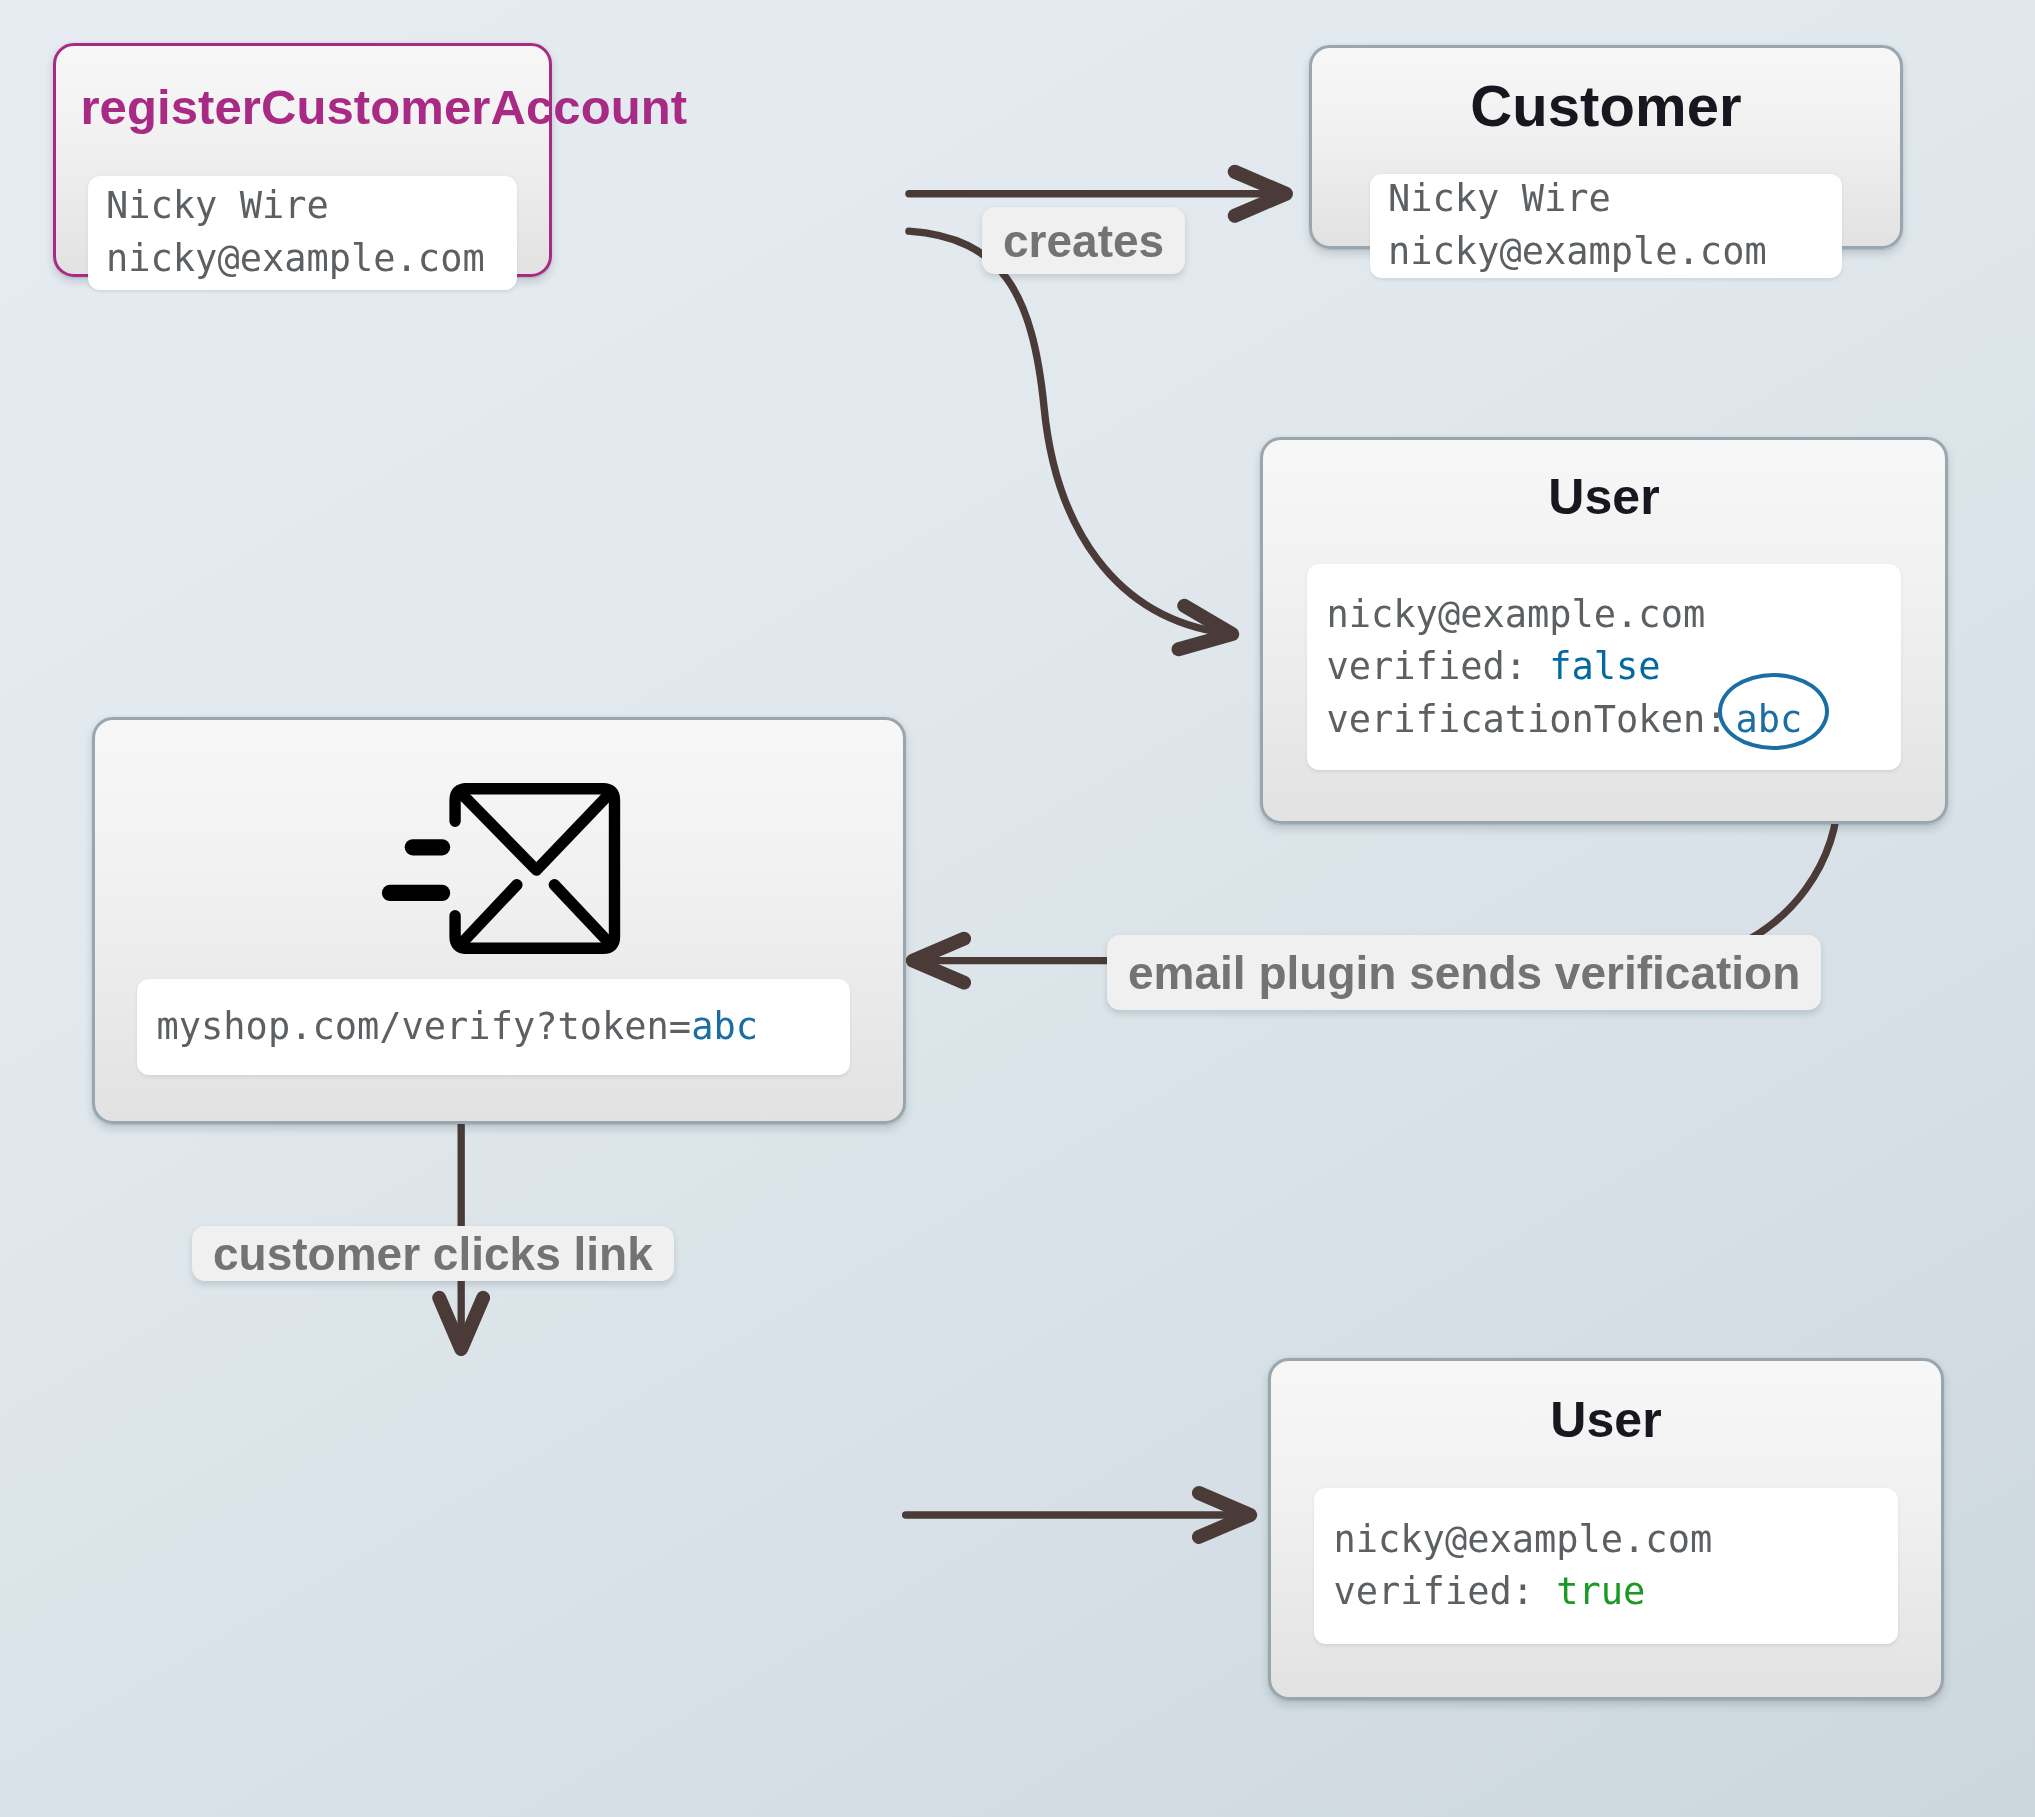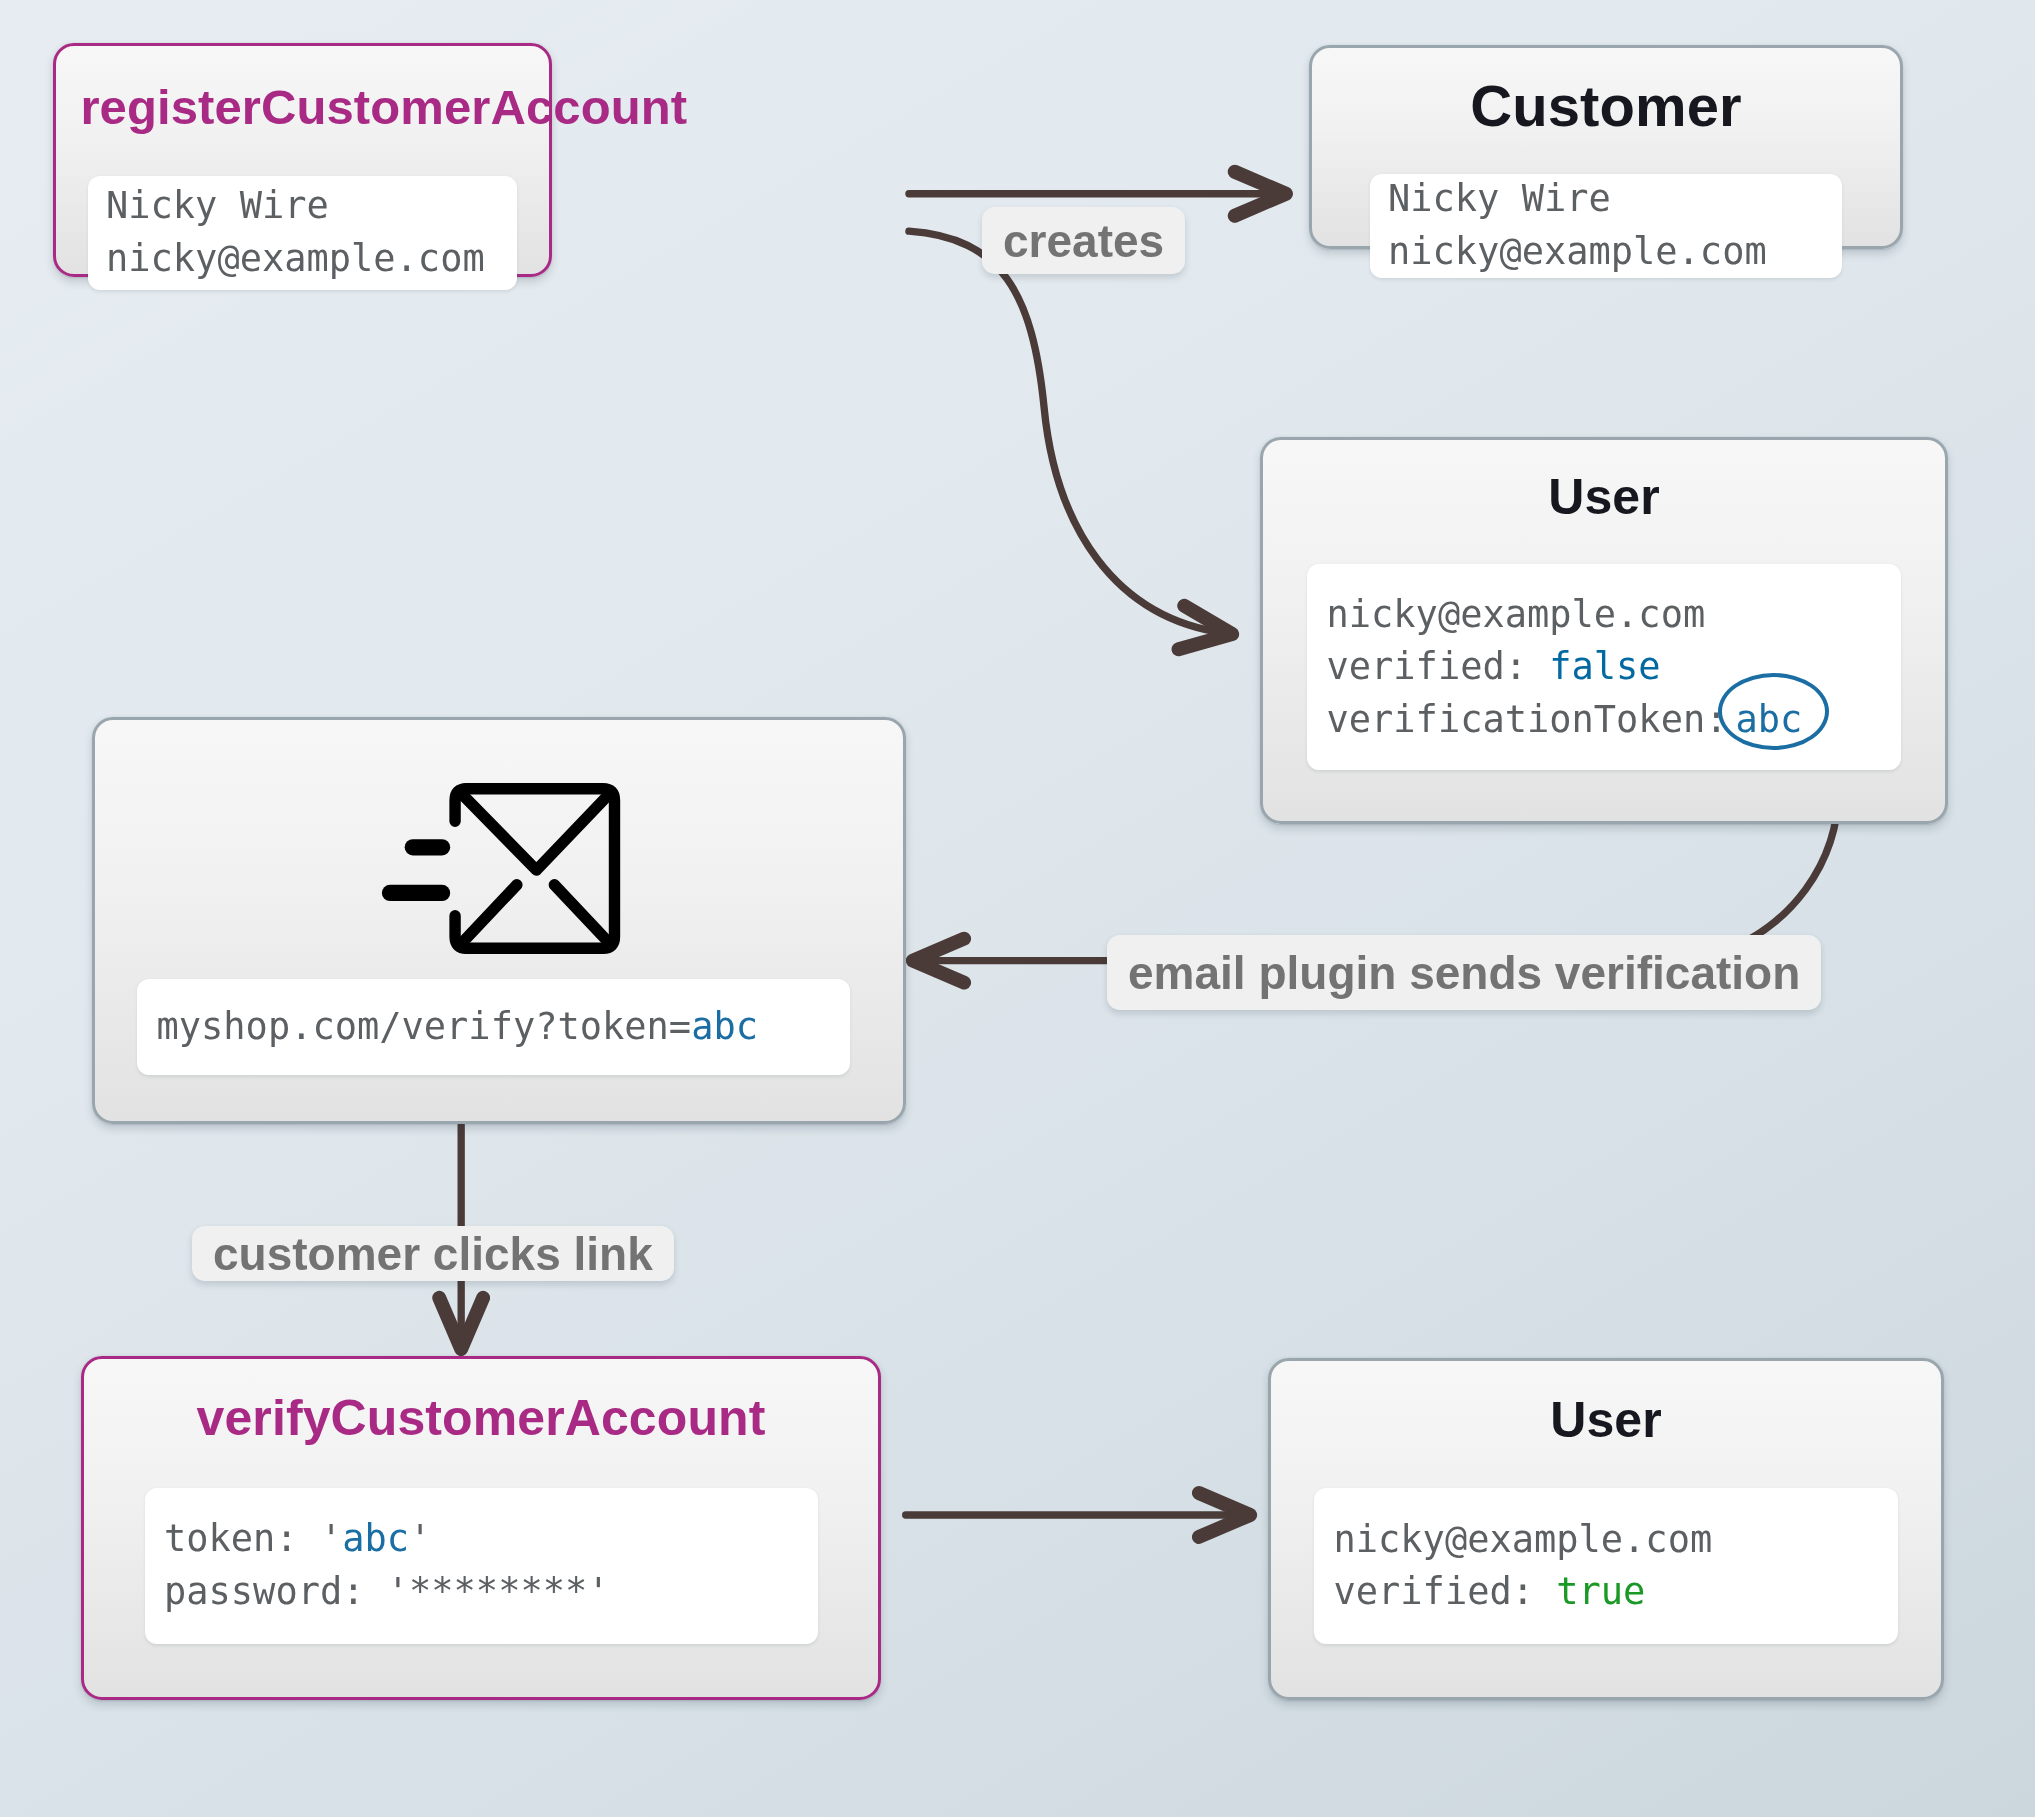--- a/index.html
+++ b/index.html
@@ -191,27 +191,20 @@
         <path d="M286 202 L218 130" fill="none" stroke="#000" stroke-width="14" stroke-linecap="round" stroke-linejoin="round"></path>
         <line x1="44" y1="84" x2="80" y2="84" stroke="#000" stroke-width="20" stroke-linecap="round"></line>
         <line x1="16" y1="140" x2="80" y2="140" stroke="#000" stroke-width="20" stroke-linecap="round"></line>
       </svg>
     </div>
     <div class="field-panel" style="position:absolute; left:42px; top:259px; width:713px; height:96px; padding:0 19.5px; font-size:37px;">
       <div class="field-line"><span>myshop.com/verify?token=</span><span class="v-token">abc</span></div>
     </div>
   </div>
 
-  <div class="node plum" style="left:81px; top:1356px; width:800px; height:344px; padding:21px 24.4px 0;">
-    <div class="node-title plum" style="font-size:50px; margin-top:13px;">verifyCustomerAccount</div>
-    <div class="field-panel" style="width:673px; height:156px; margin-top:26px; padding:11.4px 19.5px; font-size:37px;">
-      <div class="field-line"><span>token: </span><span>'</span><span class="v-token">abc</span><span>'</span></div>
-      <div class="field-line"><span>password: </span><span>'********'</span></div>
-    </div>
-  </div>
 
   <div class="node grey" style="left:1268px; top:1358px; width:676px; height:342px; padding:21px 24.4px 0;">
     <div class="node-title dark" style="font-size:50px; margin-top:13px;">User</div>
     <div class="field-panel" style="width:584px; height:156px; margin-top:24.4px; padding:11.4px 19.5px; font-size:37px;">
       <div class="field-line">nicky@example.com</div>
       <div class="field-line"><span>verified: </span><span class="v-true">true</span></div>
     </div>
   </div>
 
   <div class="edge-label" style="left:982px; top:207px; height:67px;">

